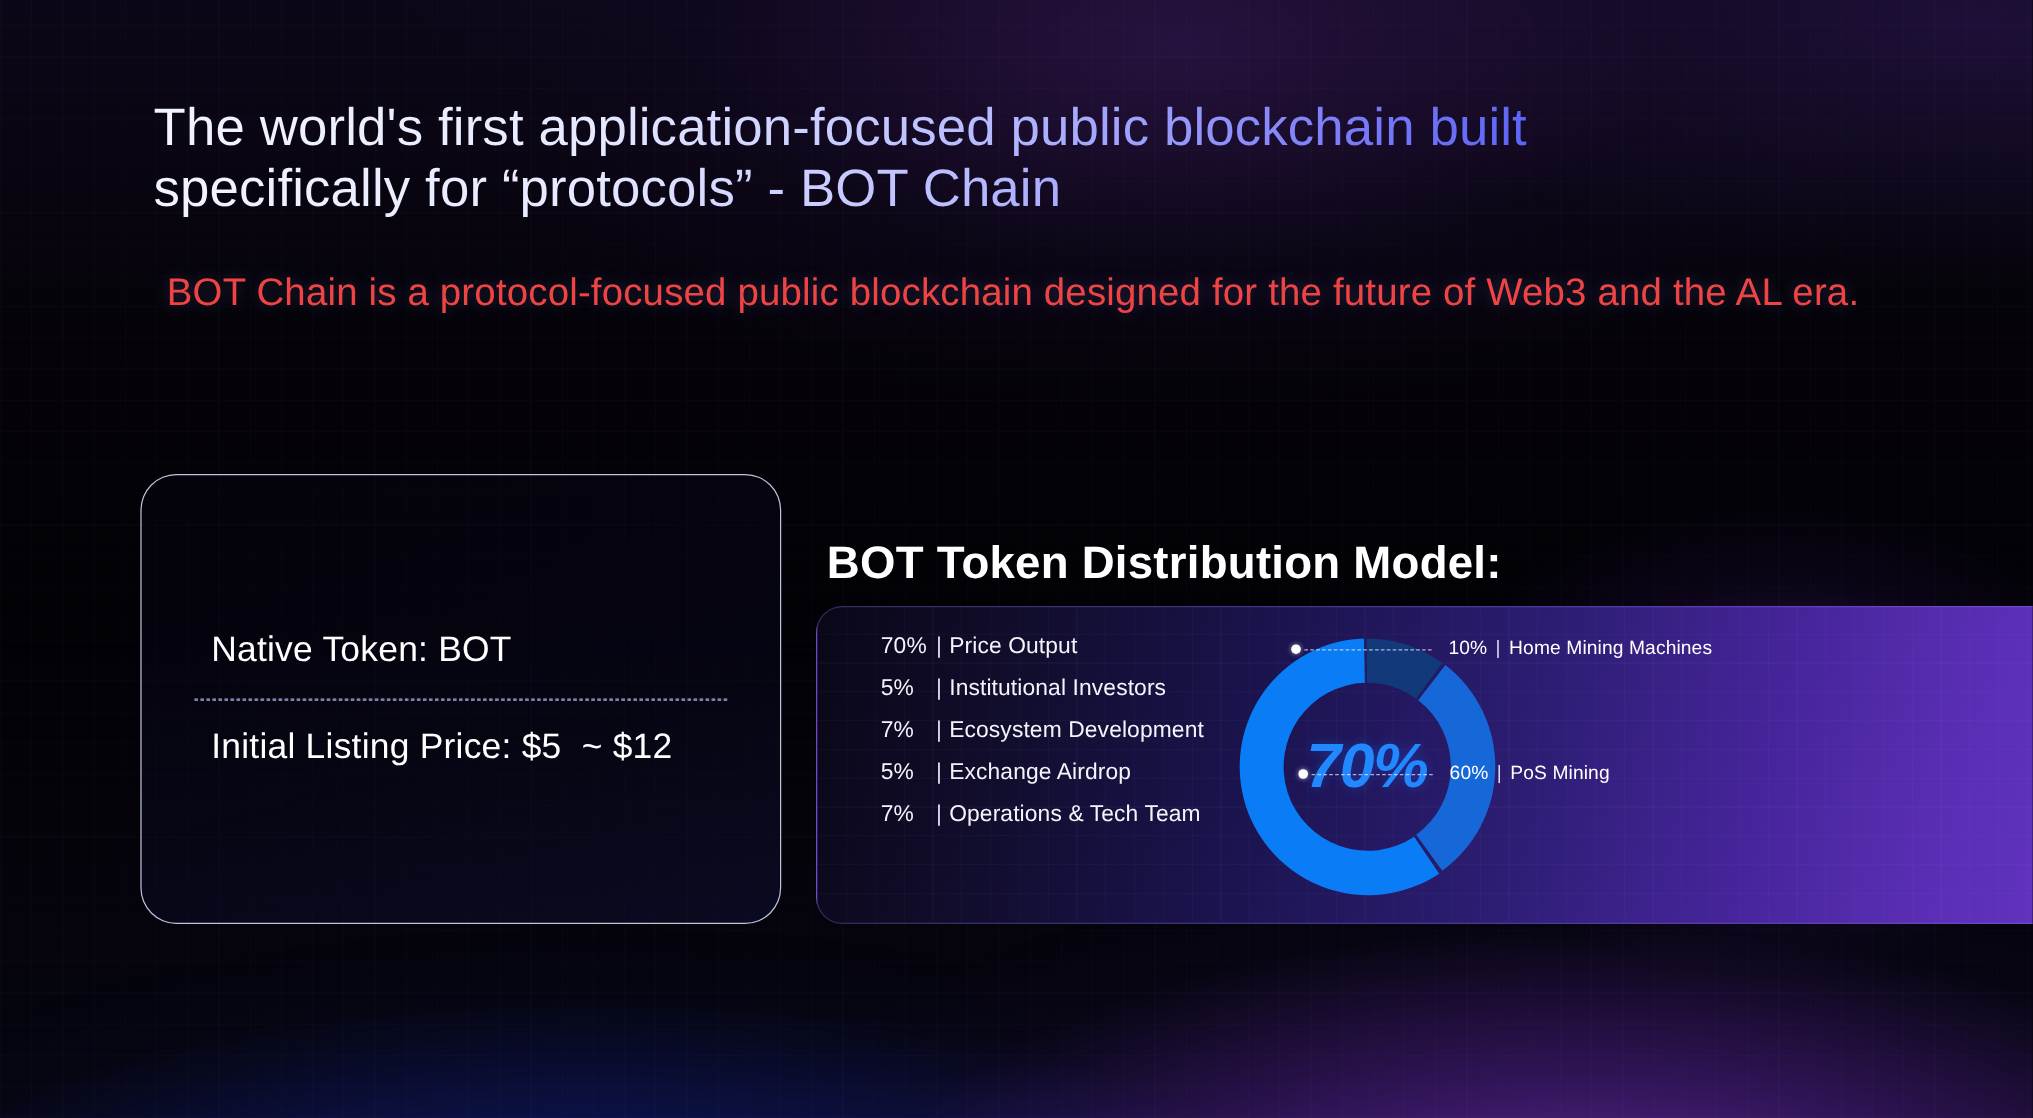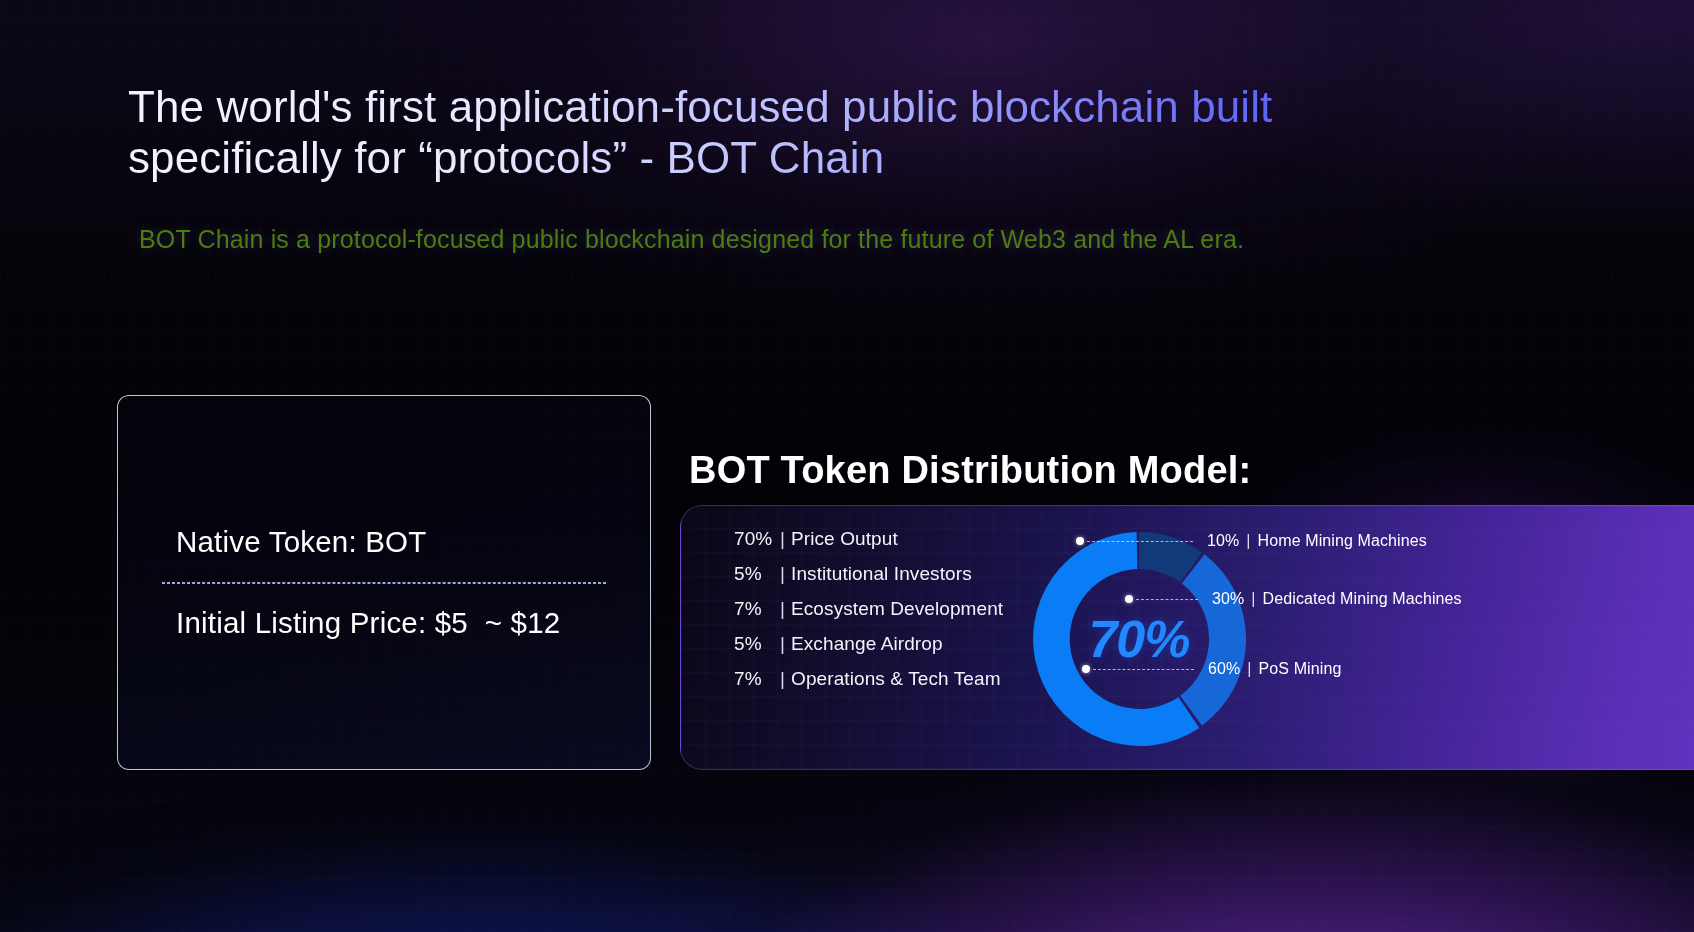--- a/index.html
+++ b/index.html
@@ -73,35 +73,35 @@
     background-clip: text;
     color: transparent;
     -webkit-text-fill-color: transparent;
     white-space: pre-line;
   }
 
   .subtitle {
     position: absolute;
     left: 139px;
     top: 225px;
-    font-size: 25px;
-    color: #4d7c0f;
+    font-size: 32px;
+    color: #ef4444;
     letter-spacing: 0.15px;
     text-shadow: 0 0 12px rgba(150,170,255,0.25);
   }
 
   
   .info-card {
     position: absolute;
     left: 117px;
     top: 395px;
     width: 534px;
     height: 375px;
     border: 1.4px solid rgba(226,230,250,0.85);
-    border-radius: 12px;
+    border-radius: 30px;
     box-sizing: border-box;
     padding: 0 42px;
     display: flex;
     flex-direction: column;
     justify-content: center;
     background: linear-gradient(165deg, rgba(10,10,26,0.20) 0%, rgba(12,14,44,0.30) 60%, rgba(22,24,74,0.34) 100%);
   }
   .info-row {
     font-size: 29.5px;
     color: #ffffff;
@@ -235,21 +235,21 @@
     margin: 0 0 0 3px;
   }
   .callout-text { margin-left: 14px; }
   .callout-pct { display: inline-block; }
   .callout-bar { color: #dcdef0; margin: 0 7px; }
 
   .co-1 { top: 26px;  left: 0px; }
   .co-1 .callout-line { width: 106px; }
   .co-2 { top: 84px;  left: 49px; }
   .co-2 .callout-line { width: 62px; }
-  .co-3 { top: 154px; left: 6px; }
+  .co-3 { top: 130px; left: 6px; }
   .co-3 .callout-line { width: 101px; }
 </style>
 </head>
 <body>
 
 <div class="slide">
 
   <div class="bg-base"></div>
   <div class="bg-glow-right"></div>
   <div class="bg-glow-bottom"></div>
@@ -317,27 +317,20 @@
     <div class="callouts">
 
       <div class="callout co-1">
         <span class="callout-dot"></span>
         <span class="callout-line"></span>
         <span class="callout-text">
           <span class="callout-pct">10%</span><span class="callout-bar">|</span><span class="callout-label">Home Mining Machines</span>
         </span>
       </div>
 
-      <div class="callout co-2">
-        <span class="callout-dot"></span>
-        <span class="callout-line"></span>
-        <span class="callout-text">
-          <span class="callout-pct">30%</span><span class="callout-bar">|</span><span class="callout-label">Dedicated Mining Machines</span>
-        </span>
-      </div>
 
       <div class="callout co-3">
         <span class="callout-dot"></span>
         <span class="callout-line"></span>
         <span class="callout-text">
           <span class="callout-pct">60%</span><span class="callout-bar">|</span><span class="callout-label">PoS Mining</span>
         </span>
       </div>
 
     </div>

